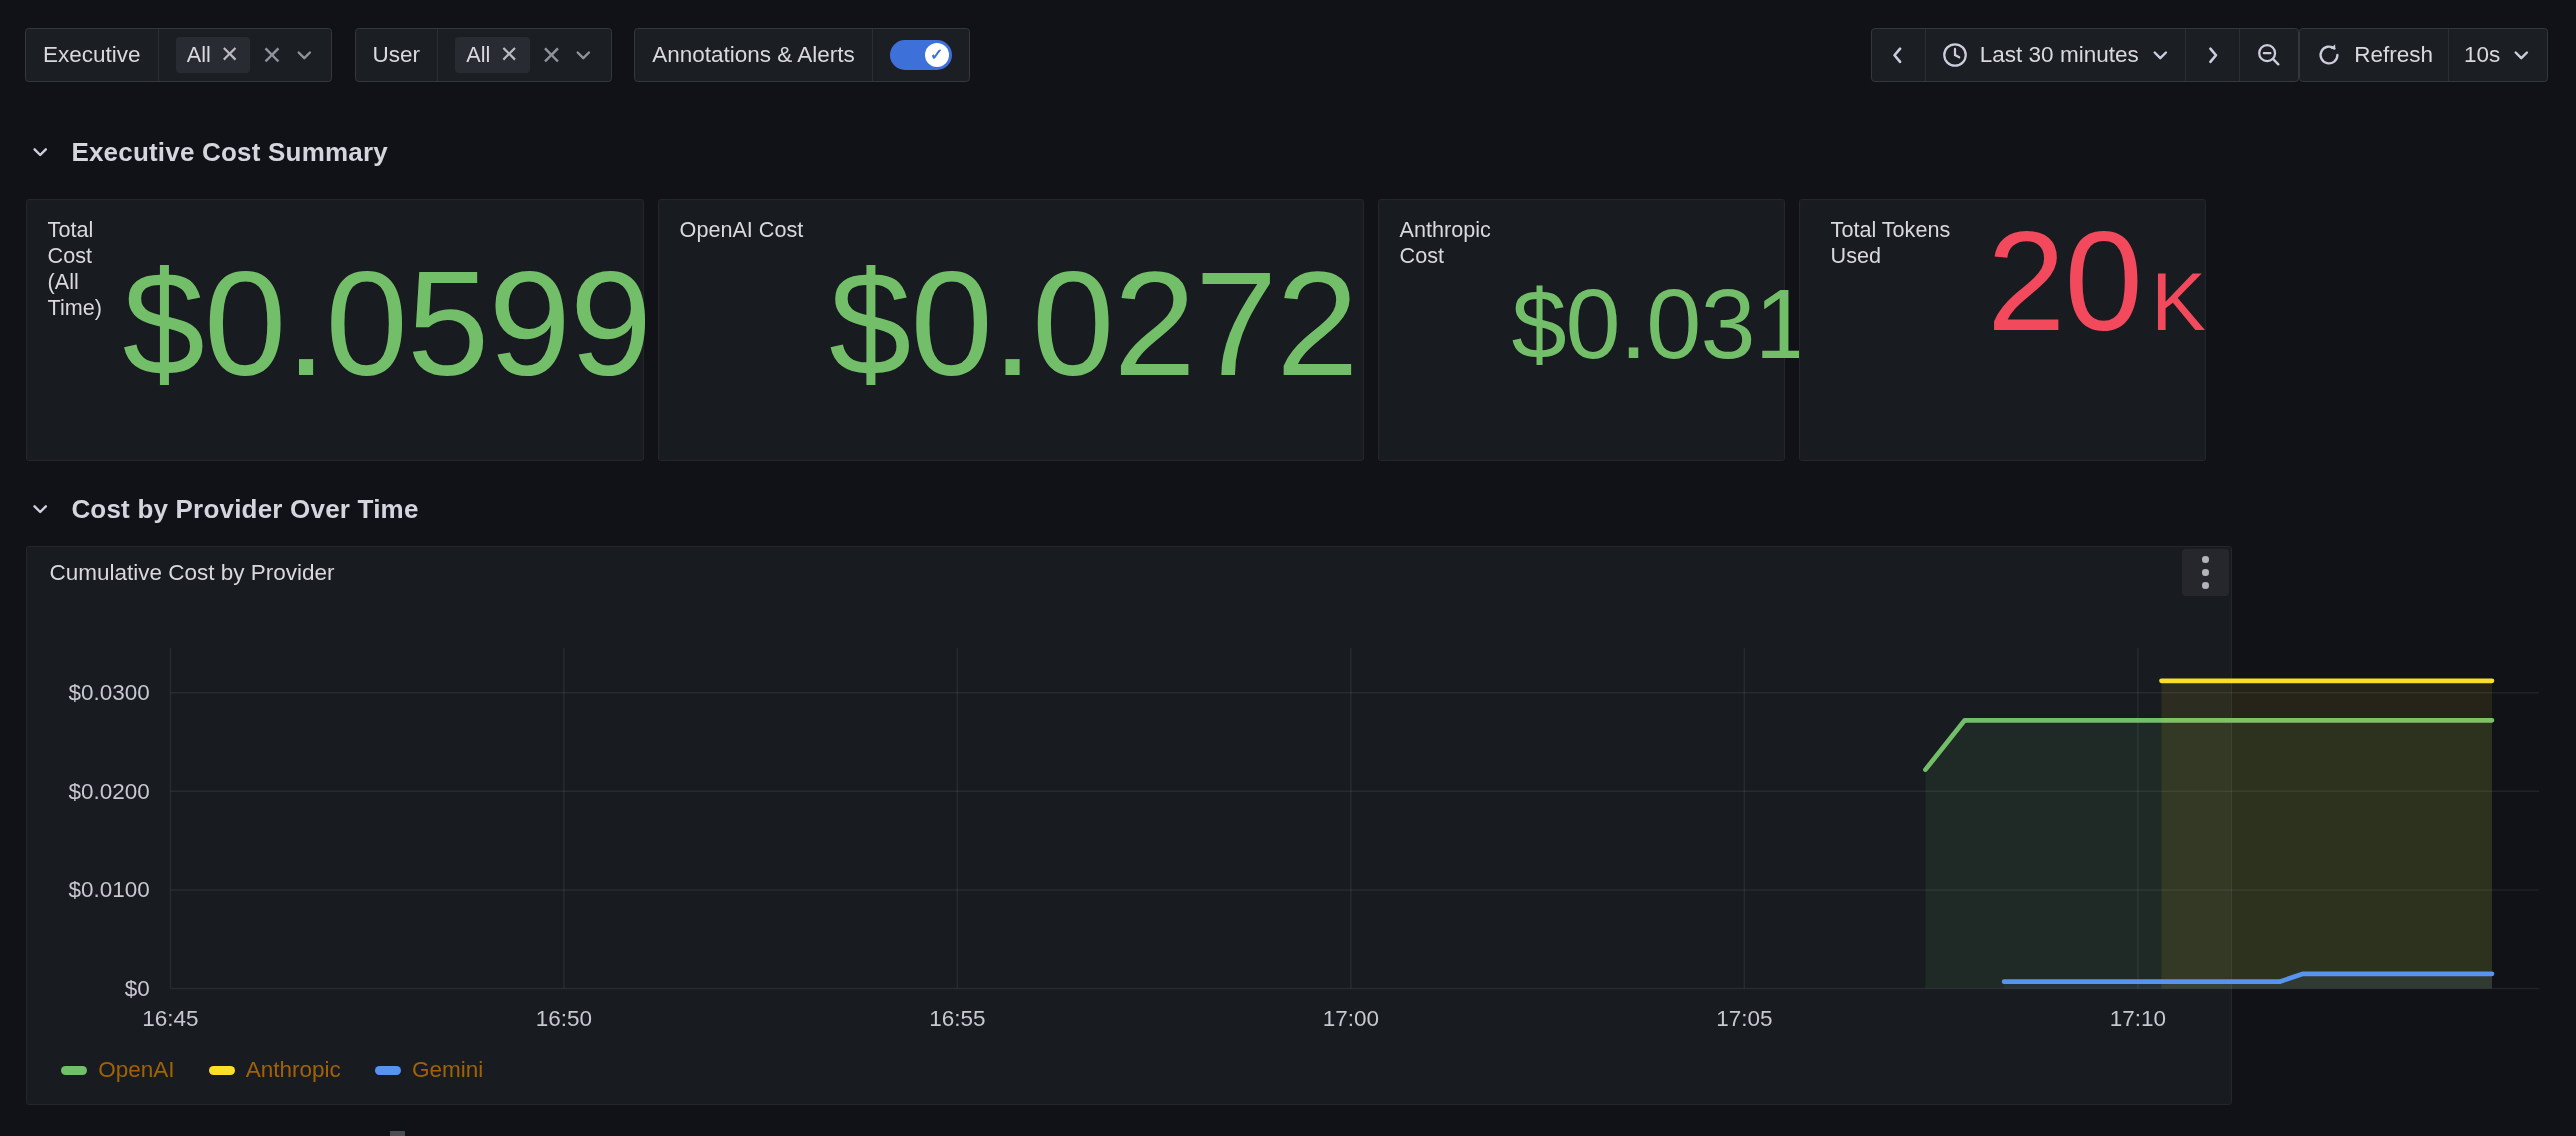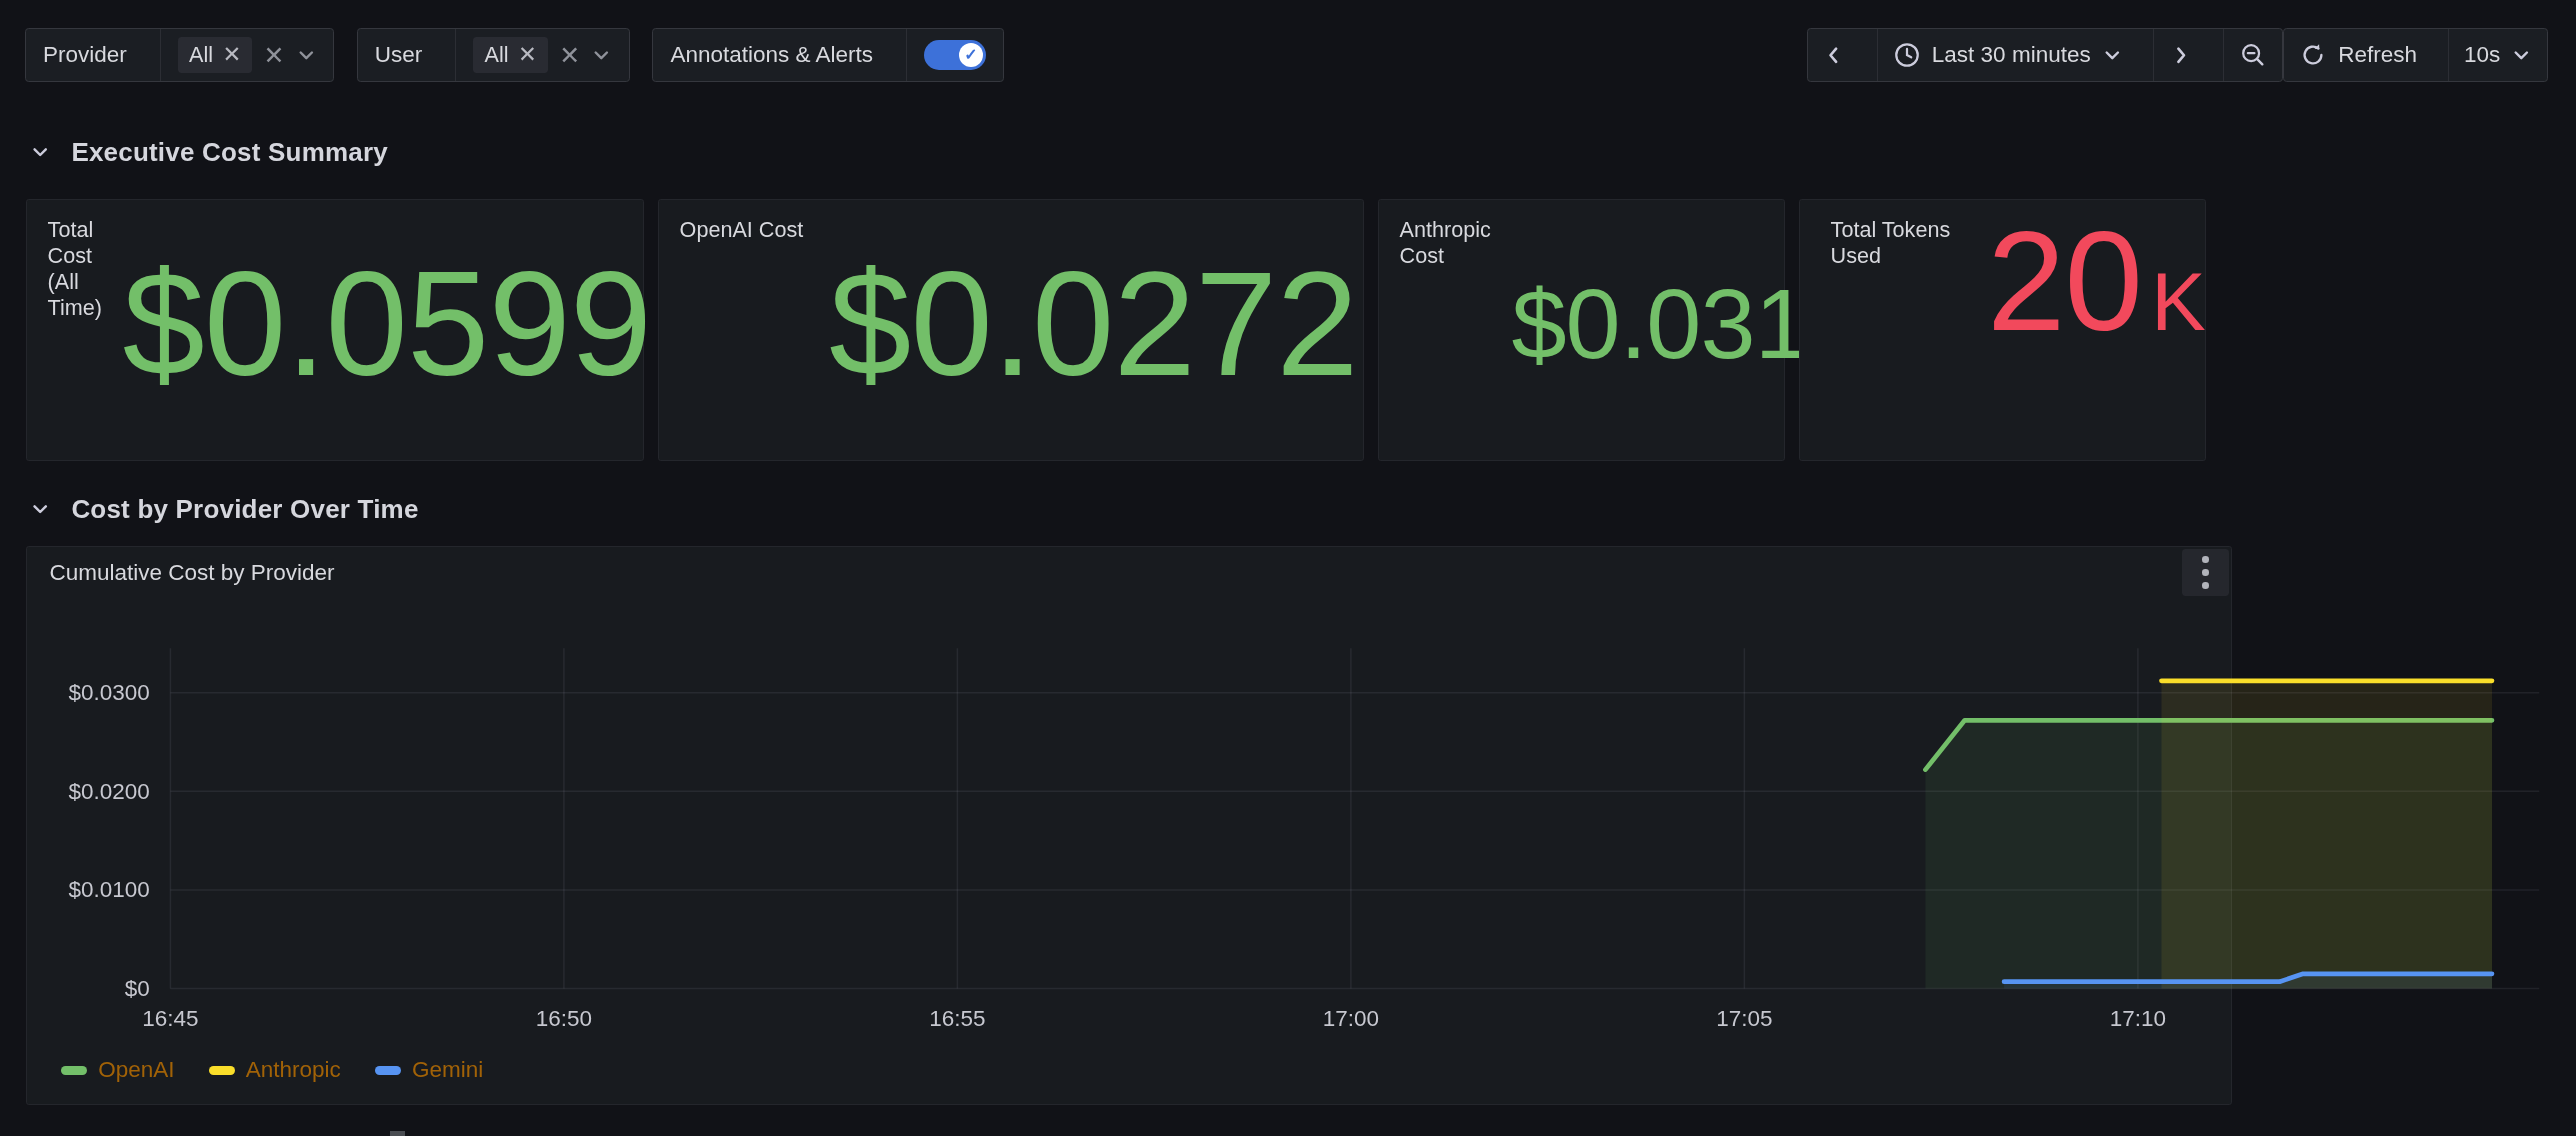--- a/index.html
+++ b/index.html
@@ -11,21 +11,21 @@
   }
   
   .toolbar { position:absolute; left:25px; top:28px; right:28px; height:54px; display:flex; align-items:stretch; }
   .tb-left { display:flex; gap:22.5px; }
   .tb-right { margin-left:auto; display:flex; }
   .group {
     display:flex; align-items:stretch; background:#1b1e23;
     border:0.9px solid #35373e; border-radius:3.7px; overflow:hidden;
   }
   .seg { display:flex; align-items:center; gap:11.2px; padding:0 17px; font-size:22.5px; color:#d8d9de; white-space:nowrap; }
-  .seg + .seg { border-left:0.9px solid #2c2e34;margin-left:16px; }
+  .seg + .seg { border-left:0.9px solid #2c2e34; }
   .seg.icon-btn { padding:0 15px; cursor:pointer; }
   .chip {
     display:inline-flex; align-items:center; gap:9.4px; background:#292b32;
     border-radius:3.7px; padding:4.7px 11.2px; font-size:21.6px; color:#d8d9de; cursor:pointer;
   }
   .xmark { font-size:22.5px; line-height:1; color:#b9bac2; cursor:pointer; }
   .xmark.big { font-size:25px; color:#8f929a; }
   svg.ic { display:block; }
   
   .toggle {
@@ -68,21 +68,21 @@
   .legend-item .lbl { font-size:22.5px; color:#a16207; }
   .below-sliver { position:absolute; left:390px; top:1131px; width:15px; height:5.6px; background:#4a4d52; }
 </style>
 </head>
 <body>
 
 <div class="toolbar">
   <div class="tb-left">
 
     <div class="group">
-      <div class="seg">Provider</div>
+      <div class="seg">Executive</div>
       <div class="seg">
         <span class="chip">
           <span>All</span>
           <span class="xmark">✕</span>
         </span>
         <span class="xmark big">✕</span>
         <svg class="ic" width="20.6" height="20.6" viewBox="0 0 22 22">
             <path d="M5 8 L11 14 L17 8" fill="none" stroke="#8f929a" stroke-width="2.6" stroke-linecap="round" stroke-linejoin="round"></path>
           </svg>
       </div>

